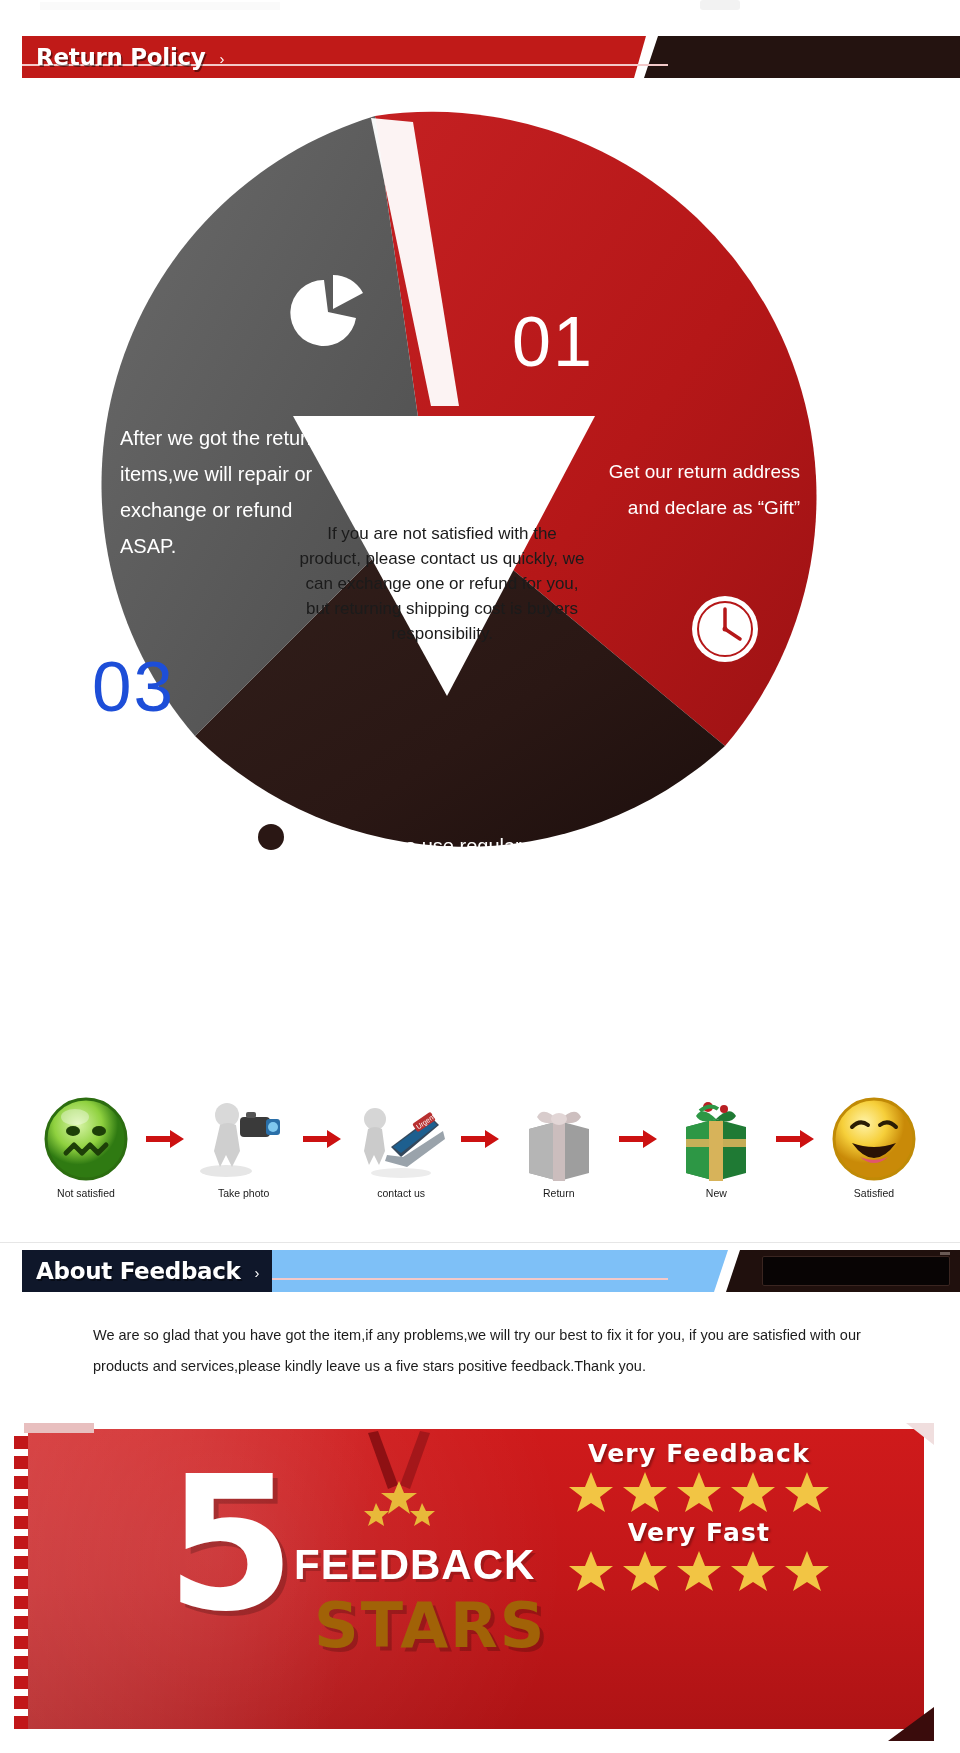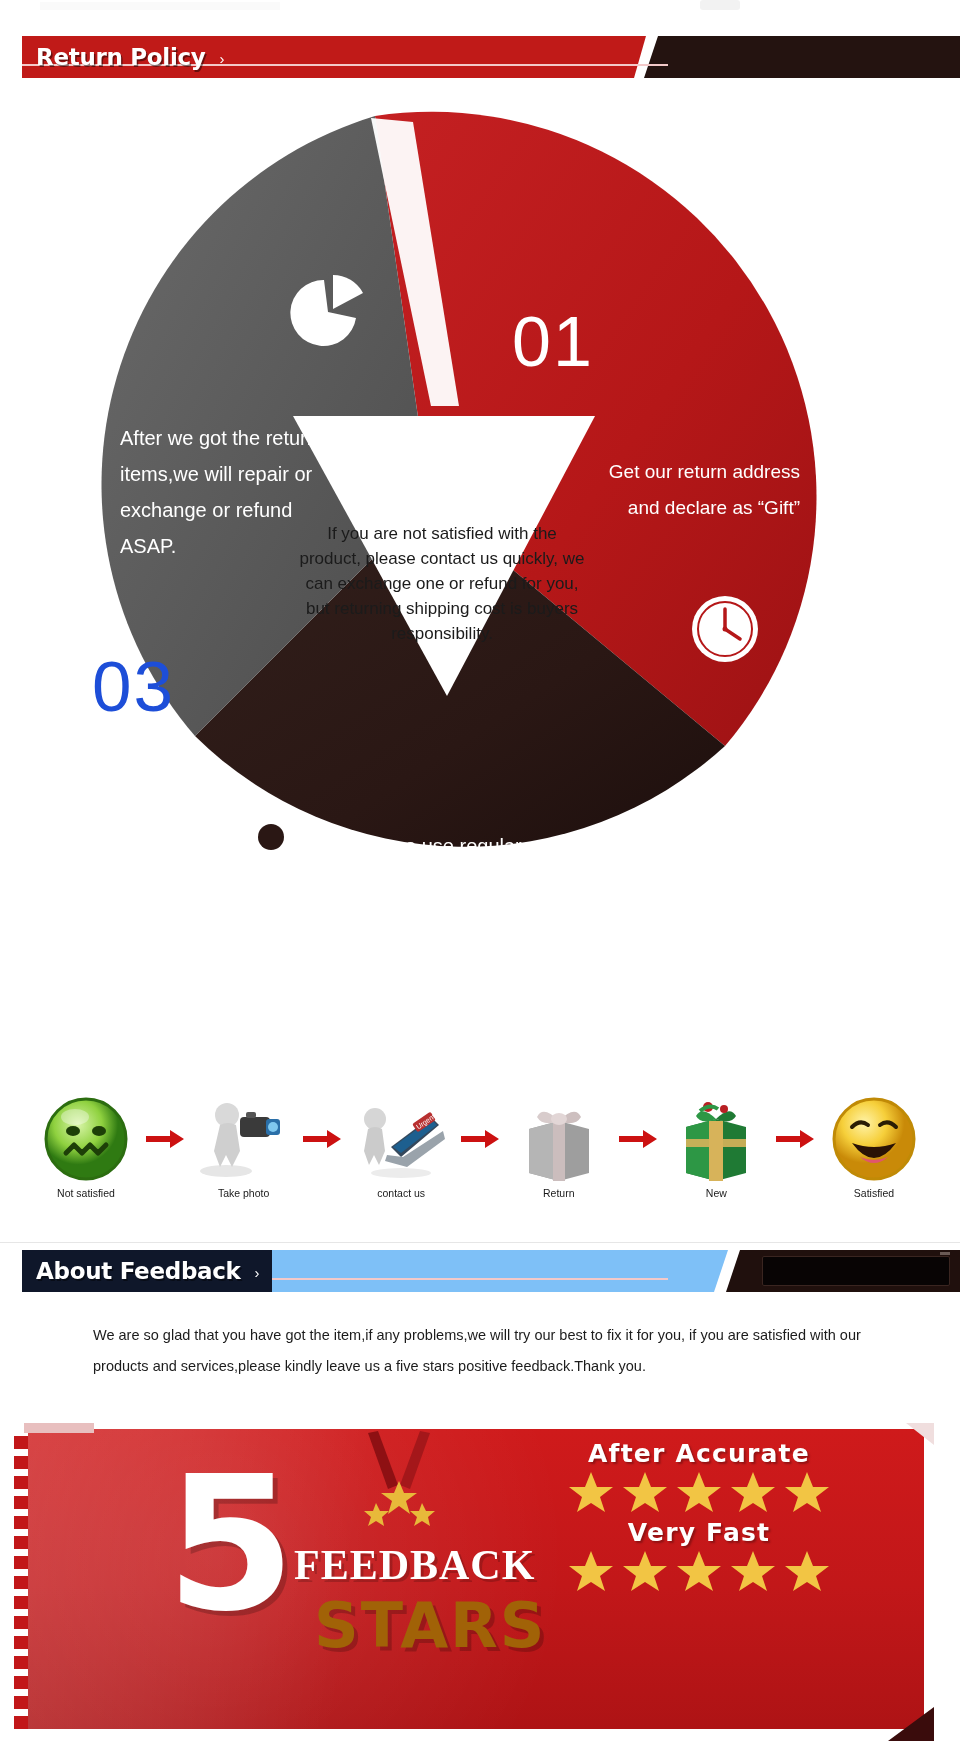--- a/index.html
+++ b/index.html
@@ -119,21 +119,21 @@
                   background:linear-gradient(100deg, rgba(255,255,255,.16) 0%, rgba(255,255,255,0) 70%); }
 
   .big5 {
     position:absolute; left:152px; top:28px;
     font-family:"DejaVu Sans", sans-serif; font-weight:bold;
     font-size:186px; line-height:186px; color:#ffffff;
     text-shadow: 5px 5px 0 rgba(0,0,0,.20);
   }
   .word-feedback {
     position:absolute; left:280px; top:118px;
-    font-family:Liberation Serif, serif; font-weight:bold;
+    font-family:Liberation Sans, sans-serif; font-weight:bold;
     font-size:42px; color:#ffffff; letter-spacing:1px;
     text-shadow: 3px 3px 0 rgba(0,0,0,.18);
   }
   .word-stars {
     position:absolute; left:300px; top:166px;
     font-family:"DejaVu Sans", sans-serif; font-weight:bold;
     font-size:62px; color:#a16207; letter-spacing:2px;
     text-shadow: 4px 4px 0 rgba(0,0,0,.20);
   }
   .medal { position:absolute; left:330px; top:8px; width:110px; height:120px; }
@@ -422,21 +422,21 @@
         </g>
       </svg>
     </div>
 
     <div class="word-feedback">FEEDBACK</div>
     <div class="word-stars">STARS</div>
 
     <div class="rate-col">
 
       <div class="rate-row">
-        <div class="rate-label">After Accurate</div>
+        <div class="rate-label">Very Feedback</div>
         <div class="rate-stars">
           <svg viewBox="0 0 46 44">
               <polygon points="23,2 29,17 45,17 32,27 37,42 23,33 9,42 14,27 1,17 17,17" fill="#f2c544"></polygon>
             </svg>
           <svg viewBox="0 0 46 44">
               <polygon points="23,2 29,17 45,17 32,27 37,42 23,33 9,42 14,27 1,17 17,17" fill="#f2c544"></polygon>
             </svg>
           <svg viewBox="0 0 46 44">
               <polygon points="23,2 29,17 45,17 32,27 37,42 23,33 9,42 14,27 1,17 17,17" fill="#f2c544"></polygon>
             </svg>

